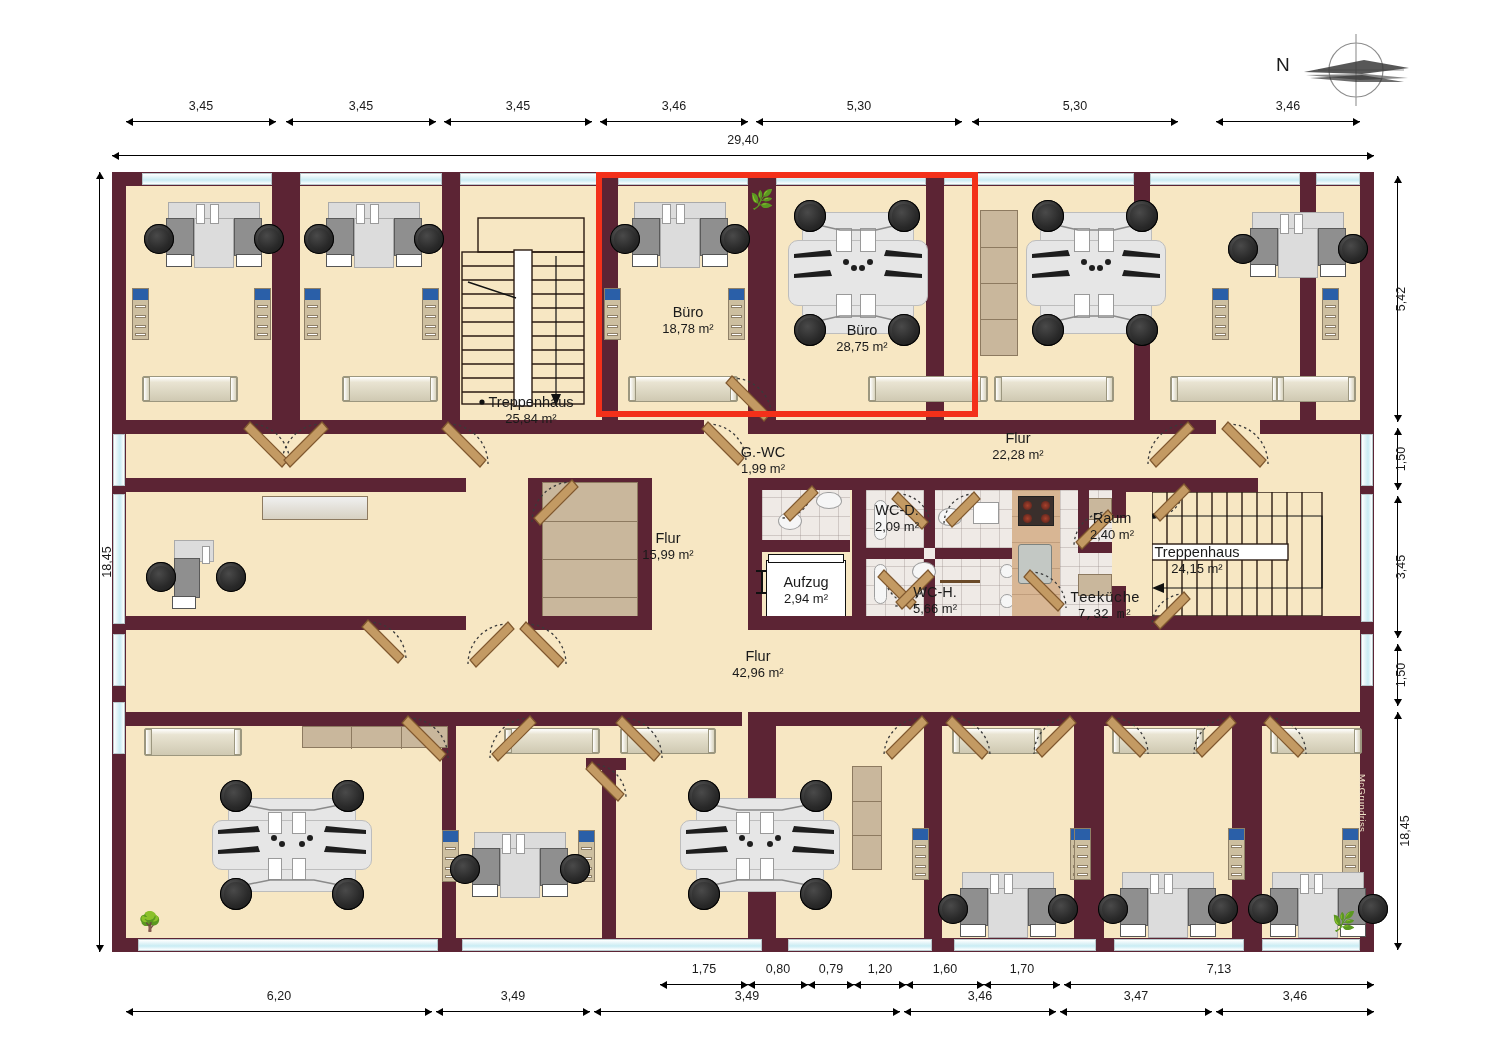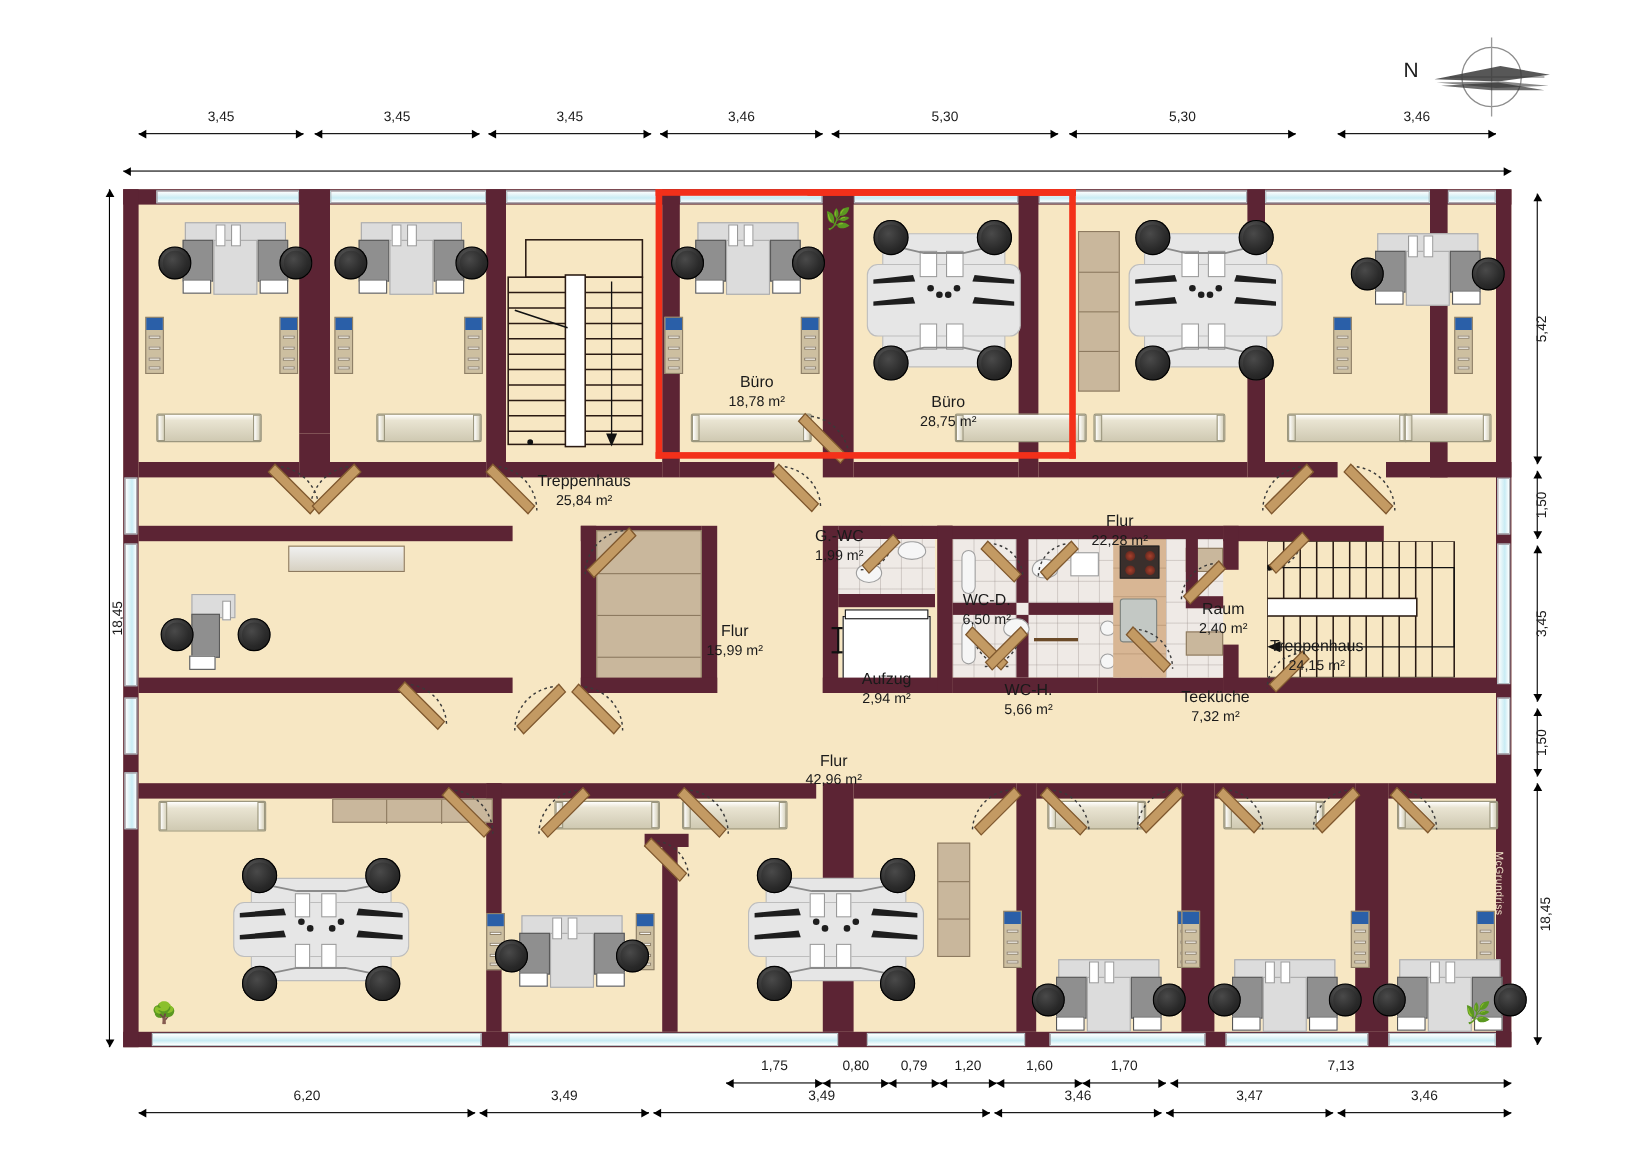--- a/index.html
+++ b/index.html
@@ -65,21 +65,21 @@
   .wc{position:absolute;background:#f6f6f6;border:1px solid #9f9f9f;border-radius:45% 45% 50% 50%/55% 55% 45% 45%;box-sizing:border-box;}
   .sink{position:absolute;background:#f6f6f6;border:1px solid #9f9f9f;border-radius:50%;box-sizing:border-box;}
   .urinal{position:absolute;background:#f6f6f6;border:1px solid #9f9f9f;border-radius:50% 50% 45% 45%;box-sizing:border-box;}
   .bath{position:absolute;background:#f6f6f6;border:1px solid #9f9f9f;border-radius:9px;box-sizing:border-box;}
   .stove{position:absolute;background:#3a2f2c;border:1px solid #222;box-sizing:border-box;}
   .stove i{position:absolute;width:9px;height:9px;border-radius:50%;background:radial-gradient(circle,#a8412c,#50201a);}
   .ksink{position:absolute;background:#c3c8c4;border:1px solid #7d837f;border-radius:3px;box-sizing:border-box;}
 
   
   .lbl{position:absolute;text-align:center;line-height:1.18;white-space:nowrap;}
-  .lbl .n{display:block;font-size:14.5px;margin-top:36px;}
+  .lbl .n{display:block;font-size:14.5px;}
   .lbl .a{display:block;font-size:13px;}
 
   
   .dim{position:absolute;height:16px;}
   .dim .line{position:absolute;left:0;right:0;top:7px;height:1.4px;background:#000;}
   .dim .line:before,.dim .line:after{content:"";position:absolute;top:-3.3px;
         border-top:4px solid transparent;border-bottom:4px solid transparent;}
   .dim .line:before{left:0;border-right:7px solid #000;}
   .dim .line:after{right:0;border-left:7px solid #000;}
   .dim .t{position:absolute;left:0;right:0;top:-15px;text-align:center;font-size:12.5px;}
@@ -145,20 +145,21 @@
     <div class="dim" style="left:972px;top:114px;width:206px;">
       <div class="line"></div>
         <div class="t">5,30</div>
       </div>
     <div class="dim" style="left:1216px;top:114px;width:144px;">
       <div class="line"></div>
         <div class="t">3,46</div>
       </div>
     <div class="dim" style="left:112px;top:148px;width:1262px;">
       <div class="line"></div>
+        <div class="t">29,40</div>
       </div>
   </div>
 
   <div class="dimv" style="left:92px;top:172px;height:780px;">
     <div class="line"></div>
       <div class="t">18,45</div>
   </div>
 
   <div>
     <div class="dimv" style="left:1390px;top:176px;height:246px;">
@@ -940,35 +941,35 @@
     <div class="lbl" style="left:586px;top:476px;width:120px;">
       <span class="n">Flur</span>
       <span class="a">42,96 m²</span>
     </div>
     <div class="lbl" style="left:596px;top:272px;width:110px;">
       <span class="n">G.-WC</span>
       <span class="a">1,99 m²</span>
     </div>
     <div class="lbl" style="left:730px;top:330px;width:110px;">
       <span class="n">WC-D.</span>
-      <span class="a">6,50 m²</span>
+      <span class="a">2,09 m²</span>
     </div>
     <div class="lbl" style="left:768px;top:412px;width:110px;">
       <span class="n">WC-H.</span>
       <span class="a">5,66 m²</span>
     </div>
     <div class="lbl" style="left:642px;top:402px;width:104px;">
       <span class="n">Aufzug</span>
       <span class="a">2,94 m²</span>
     </div>
     <div class="lbl" style="left:946px;top:338px;width:108px;">
       <span class="n">Raum</span>
       <span class="a">2,40 m²</span>
     </div>
-    <div class="lbl" style="left:930px;top:418px;width:126px;">
+    <div class="lbl" style="left:930px;top:418px;width:126px;font-family:Liberation Mono, monospace;">
       <span class="n">Teeküche</span>
       <span class="a">7,32 m²</span>
     </div>
 
     <div id="watermark">McGrundriss</div>
   </div>
 
 
 </div>
 

